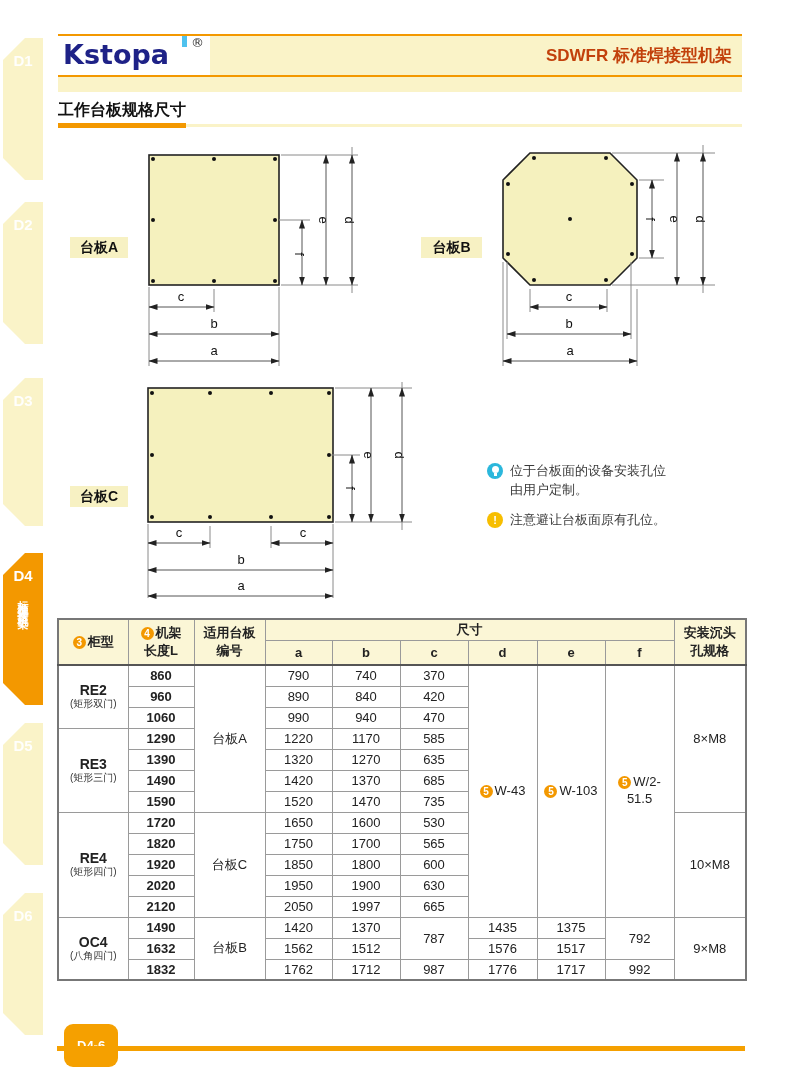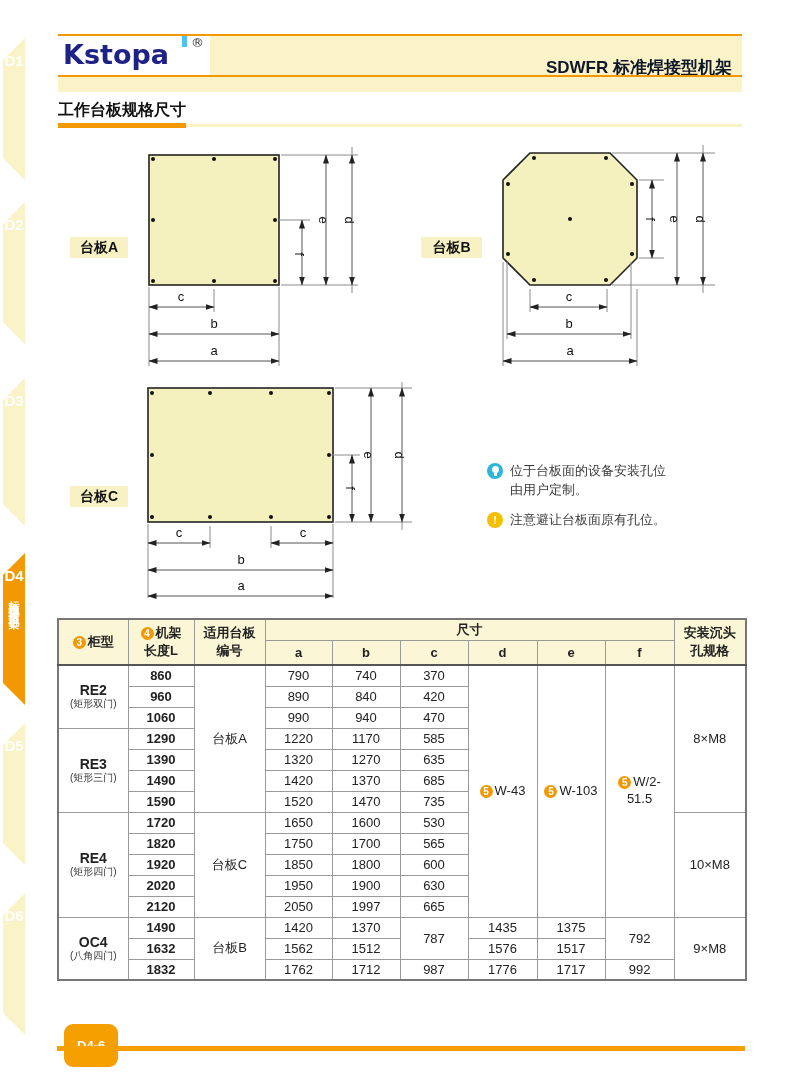--- a/index.html
+++ b/index.html
@@ -1,35 +1,35 @@
 <!DOCTYPE html>
 <html><head>
 <meta charset="utf-8">
 <style>
   html,body{margin:0;padding:0;background:#fff;}
   .page{position:relative;width:800px;height:1086px;background:#fff;overflow:hidden;
         font-family:"Liberation Sans",sans-serif;}
 
   
-  .tab{position:absolute;left:3px;width:22px;background:#FAF3C8;box-sizing:border-box;
+  .tab{position:absolute;left:3px;width:40px;background:#FAF3C8;box-sizing:border-box;
        clip-path:polygon(0 22px,22px 0,100% 0,100% 100%,22px 100%,0 calc(100% - 22px));
        color:rgba(255,255,255,0.95);font-weight:bold;font-size:15px;text-align:center;padding-top:14px;}
   .tab.active{background:#F39800;color:#fff;}
   .tab-sub{writing-mode:vertical-rl;font-size:11px;font-weight:bold;margin:7px auto 0;
            letter-spacing:3px;line-height:14px;}
 
   
   .hline{position:absolute;background:#F39800;}
   .band{position:absolute;left:58px;top:36px;width:684px;height:56px;background:#FAF3C8;}
   .logo-area{position:absolute;left:0;top:0;width:152px;height:39px;background:#fff;}
   .logo-text{position:absolute;left:5px;top:3px;font-size:27px;font-weight:bold;color:#1E2287;
              font-family:"DejaVu Sans",sans-serif;letter-spacing:0;}
   .logo-tick{position:absolute;left:119px;top:-3px;width:5px;height:11px;background:#4FC2EE;}
   .logo-reg{position:absolute;left:128px;top:-4px;font-size:13px;font-weight:normal;color:#333;}
-  .band-title{position:absolute;right:10px;top:12px;line-height:39px;font-size:17px;font-weight:bold;color:#0f172a;}
+  .band-title{position:absolute;right:10px;top:0;line-height:39px;font-size:17px;font-weight:bold;color:#c2410c;}
 
   
   .sec-title{position:absolute;left:58px;top:100px;font-size:16px;font-weight:bold;color:#111;}
 
   
   .dsvg{position:absolute;}
   .plate-label{position:absolute;background:#F7F1C3;text-align:center;font-size:14px;
                font-weight:bold;color:#111;line-height:21px;height:21px;}
   .ext{stroke:#8a8a8a;stroke-width:1;}
   .dim{stroke:#555;stroke-width:1;}

